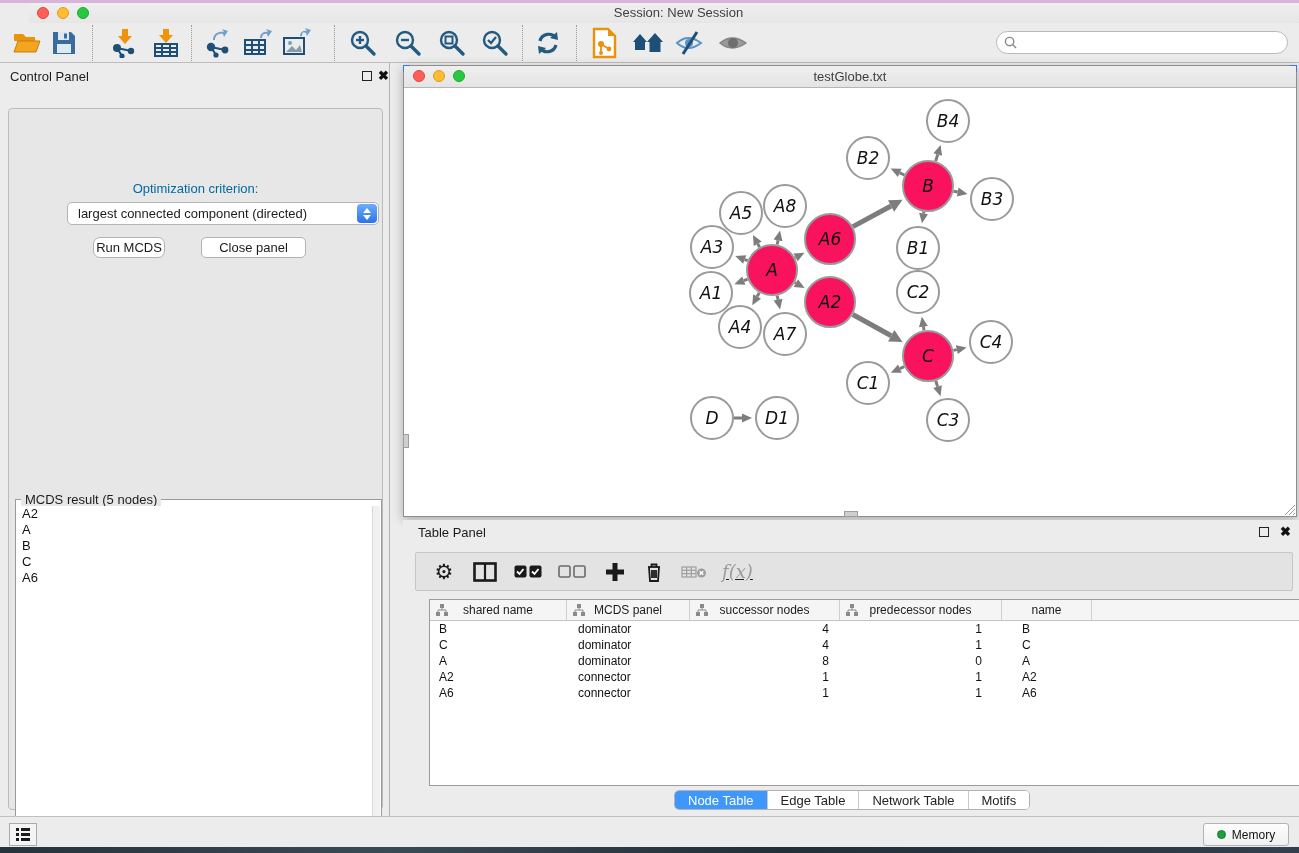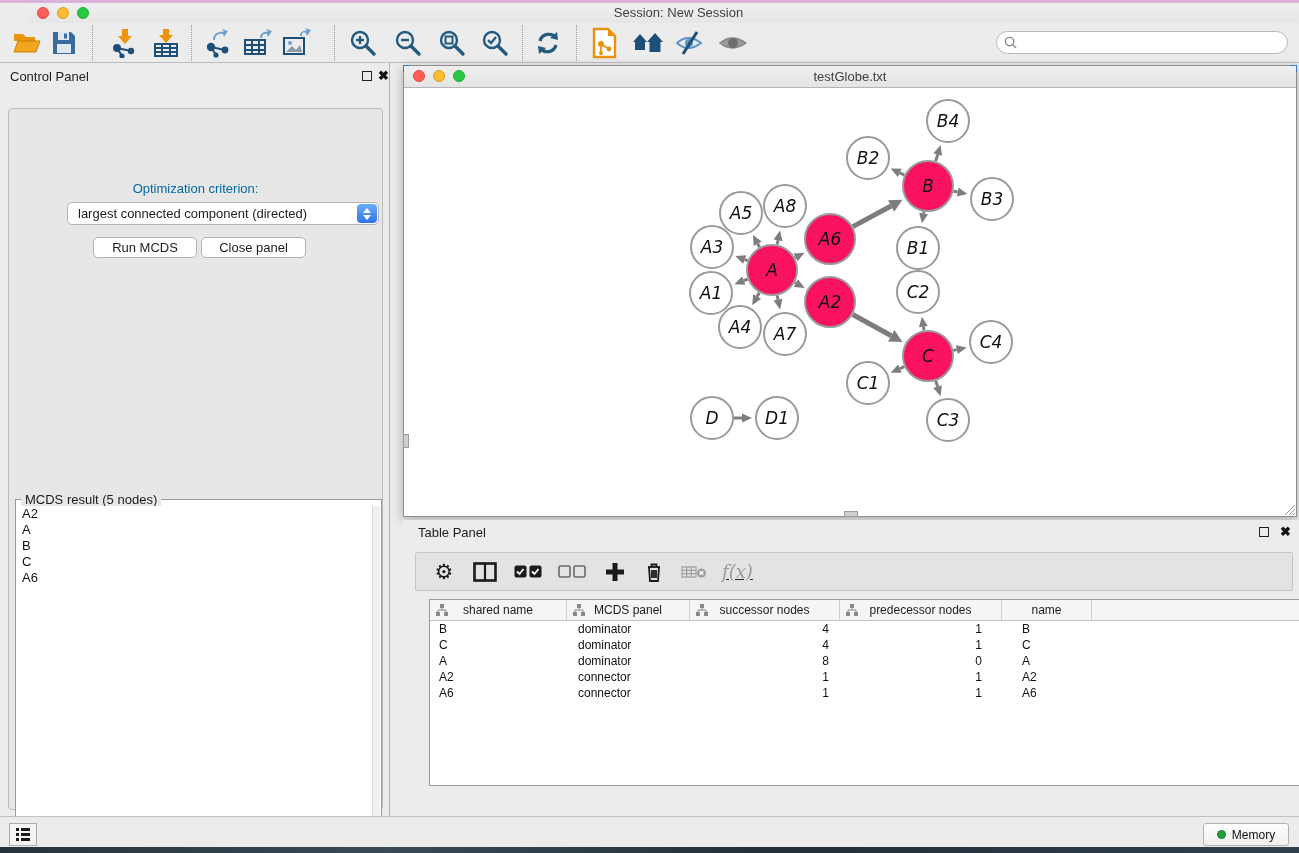--- a/index.html
+++ b/index.html
@@ -253,21 +253,21 @@
   </div>
   <div id="cp-box">
     <div id="opt-label" style="position:absolute; left:0; width:373px;">Optimization criterion:</div>
     <div id="criterion-select" style="left:35px;margin-left:23px;">
       <span>largest connected component (directed)</span>
       <div id="criterion-stepper">
           <div class="tri-up"></div>
           <div class="tri-down"></div>
         </div>
     </div>
-    <button class="mac-btn" style="left:84px; top:128px; width:104px;">Run MCDS</button>
+    <button class="mac-btn" style="left:84px; top:128px; width:72px;border-radius:7px;">Run MCDS</button>
     <button class="mac-btn" style="left:192px; top:128px; width:105px;">Close panel</button>
     <div id="mcds-fieldset" style="left:6px;">
       <div id="mcds-legend">MCDS result (5 nodes)</div>
       <div id="mcds-list">
           <div class="result-item">A2</div>
           <div class="result-item">A</div>
           <div class="result-item">B</div>
           <div class="result-item">C</div>
           <div class="result-item">A6</div>
         </div>
@@ -540,20 +540,26 @@
         </div>
         <div class="nt-row">
           <div class="nt-cell c0">A6</div>
           <div class="nt-cell c1">connector</div>
           <div class="nt-cell c2">1</div>
           <div class="nt-cell c3">1</div>
           <div class="nt-cell c4">A6</div>
         </div>
       </div>
   </div>
+  <div id="tp-tabs" class="seg">
+    <div class="segment selected">Node Table</div>
+    <div class="segment">Edge Table</div>
+    <div class="segment">Network Table</div>
+    <div class="segment">Motifs</div>
+  </div>
 </div>
 
 <div id="status-bar" class="abs">
   <div id="status-list-btn">
     <svg width="16" height="15">
         <g fill="#1a1a1a">
           <rect x="1" y="1" width="3" height="3"></rect>
           <rect x="6" y="1" width="9" height="3"></rect>
           <rect x="1" y="6" width="3" height="3"></rect>
           <rect x="6" y="6" width="9" height="3"></rect>

